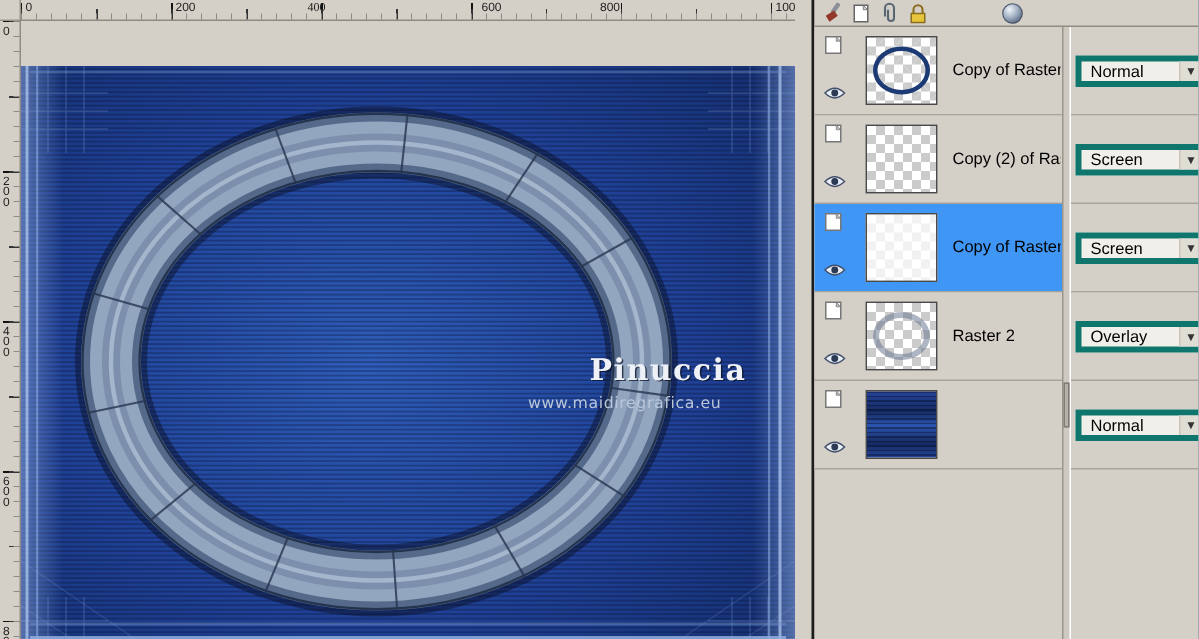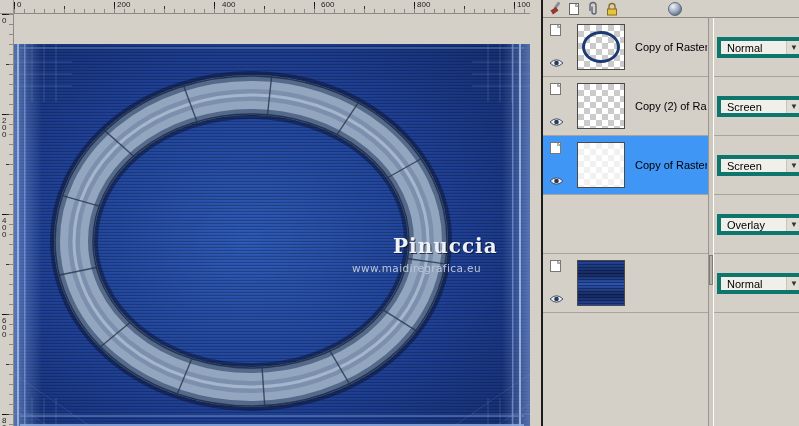--- a/index.html
+++ b/index.html
@@ -93,23 +93,23 @@
 </style>
 </head>
 <body>
 
 <div class="app">
 
   <div class="corner-box"></div>
   <div class="hruler">
       <span class="hnum" style="left: 3px;">0</span>
       <span class="hnum" style="left: 103px;">200</span>
-      <span class="hnum" style="left: 208px;">400</span>
+      <span class="hnum" style="left: 191px; font-family: Liberation Serif, serif;">400</span>
       <span class="hnum" style="left: 307px;">600</span>
-      <span class="hnum" style="left: 403px;">800</span>
+      <span class="hnum" style="left: 386px;">800</span>
       <span class="hnum" style="left: 503px;">100</span>
     </div>
   <div class="vruler">
       <span class="vnum" style="top: 3px;">0</span>
       <span class="vnum" style="top: 103px;">2
 0
 0</span>
       <span class="vnum" style="top: 203px;">4
 0
 0</span>
@@ -297,20 +297,32 @@
           <span class="thumb" data-thumb="light"></span>
           <span class="lname">Copy of Raster 2</span>
         </div>
         <div class="blend">
           <span class="blend-label">Screen</span>
           <span class="blend-arrow">▼</span>
         </div>
       </div>
 
       <div class="layer-row" data-selected="false">
+        <div class="row-left">
+          <span class="pg"><svg width="16" height="14" viewBox="0 0 16 14">
+                <rect x="1.5" y="1.5" width="10" height="11" fill="#fff" stroke="#777"></rect>
+                <path d="M8.5 1.5 L11.5 4.5 H8.5 Z" fill="#bbb" stroke="#777" stroke-width=".5"></path>
+              </svg></span>
+          <span class="eye"><svg width="15" height="10" viewBox="0 0 15 10">
+                <path d="M1 5 Q7.5 -1.5 14 5 Q7.5 11.5 1 5 Z" fill="#e8eef5" stroke="#44506a"></path>
+                <circle cx="7.5" cy="5" r="2.3" fill="#2c3a55"></circle>
+              </svg></span>
+          <span class="thumb" data-thumb="faint-oval"></span>
+          <span class="lname">Raster 2</span>
+        </div>
         <div class="blend">
           <span class="blend-label">Overlay</span>
           <span class="blend-arrow">▼</span>
         </div>
       </div>
 
       <div class="layer-row" data-selected="false">
         <div class="row-left">
           <span class="pg"><svg width="16" height="14" viewBox="0 0 16 14">
                 <rect x="1.5" y="1.5" width="10" height="11" fill="#fff" stroke="#777"></rect>

